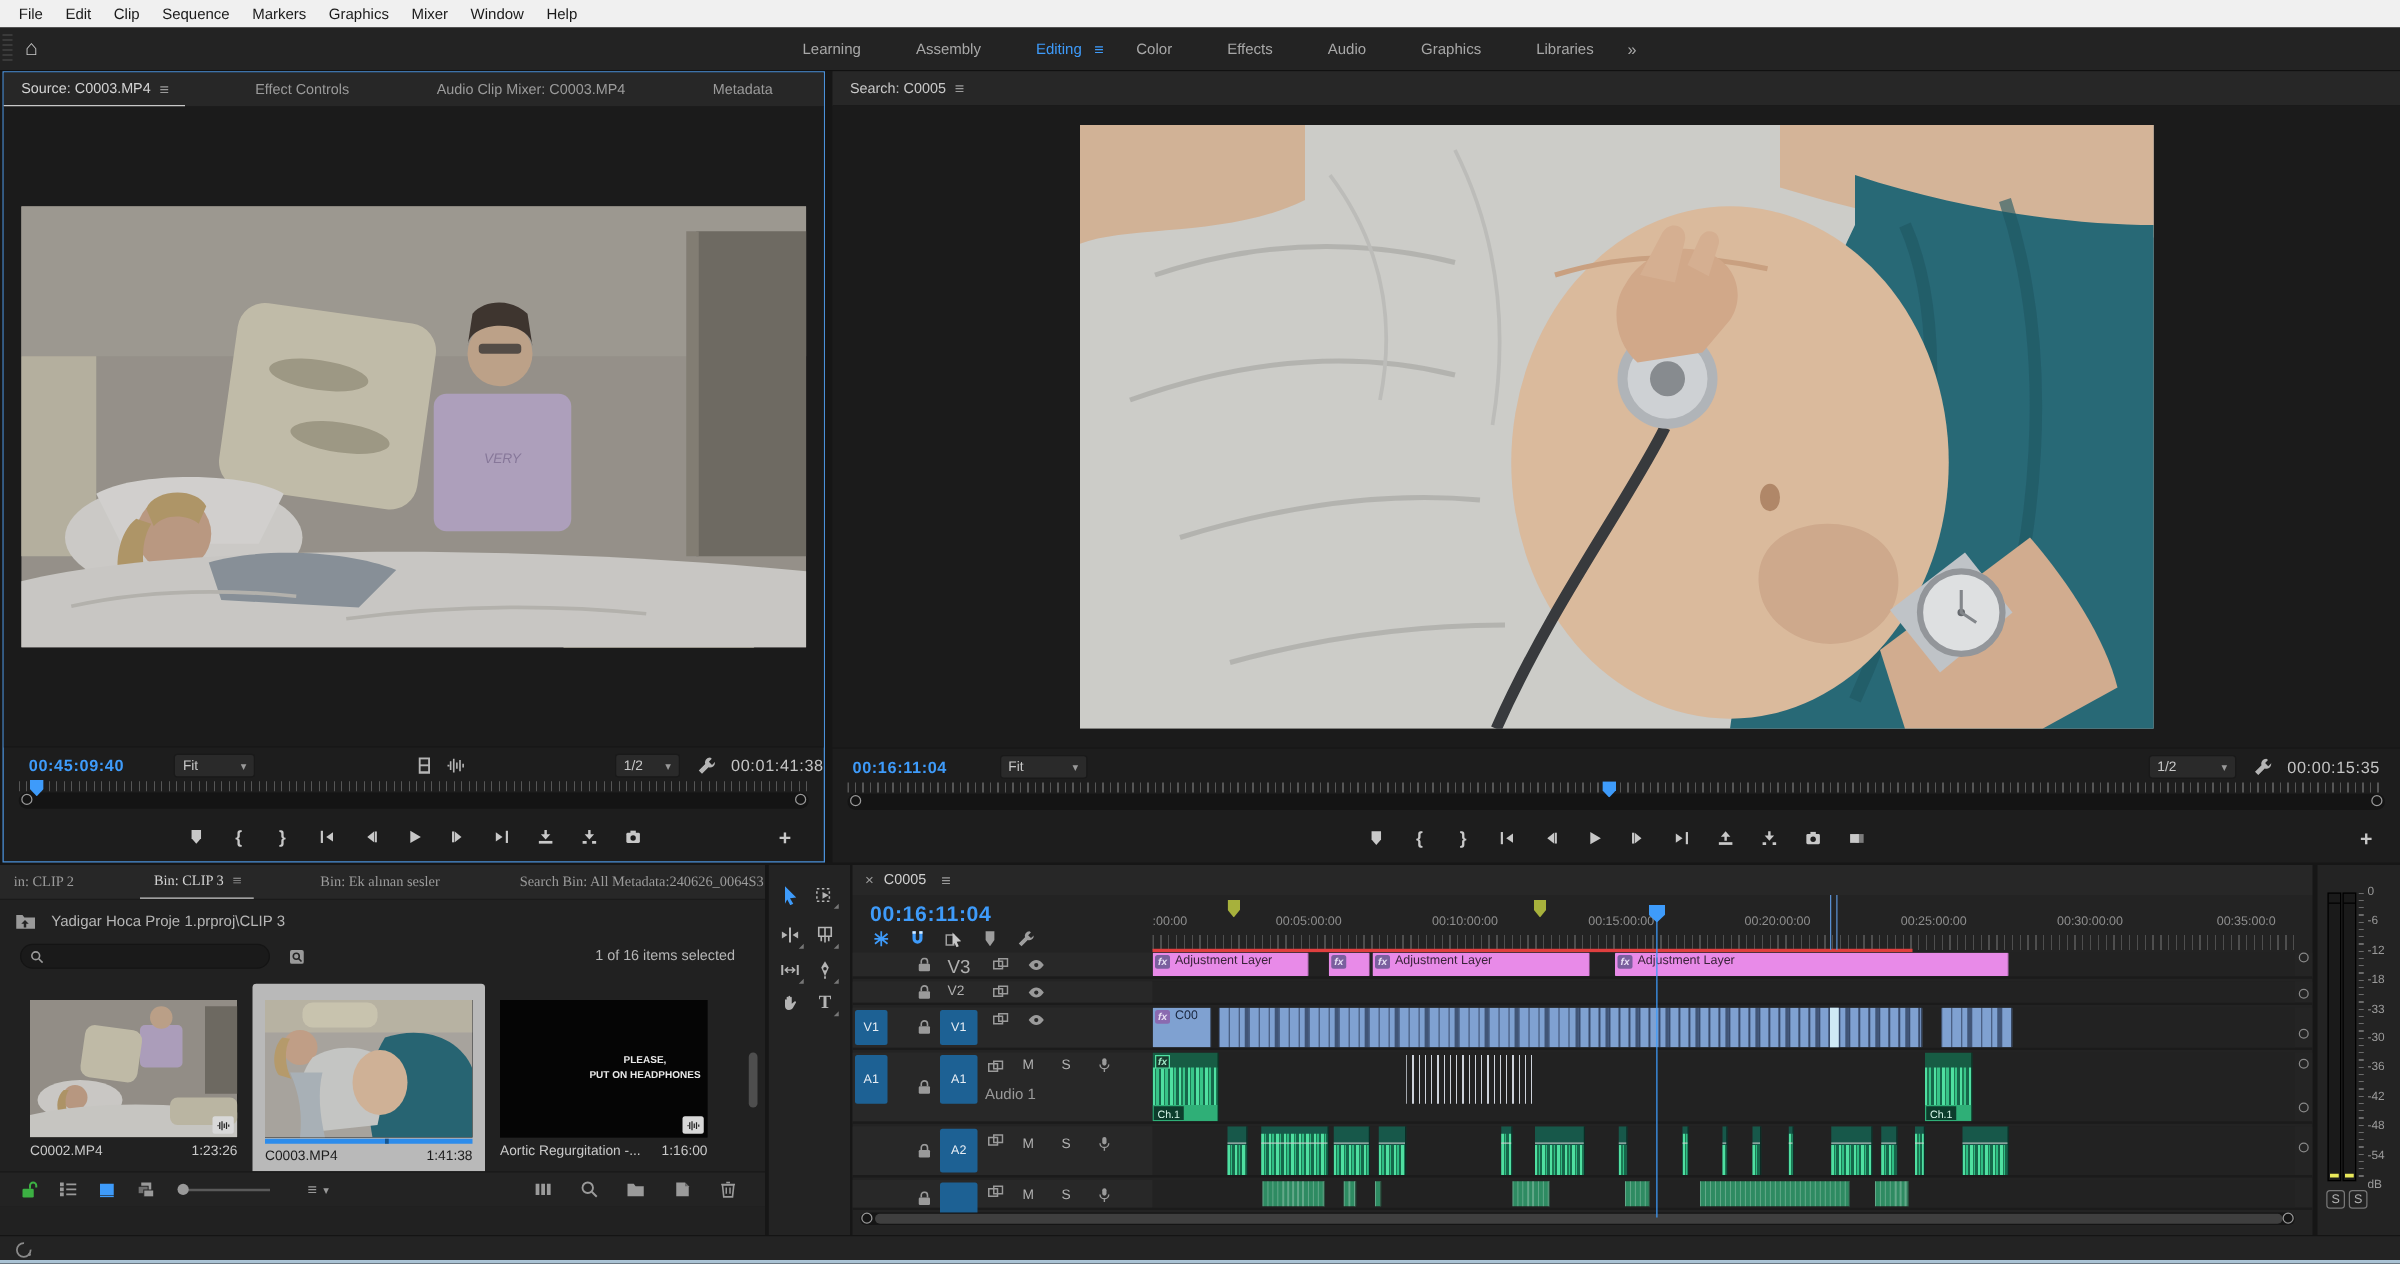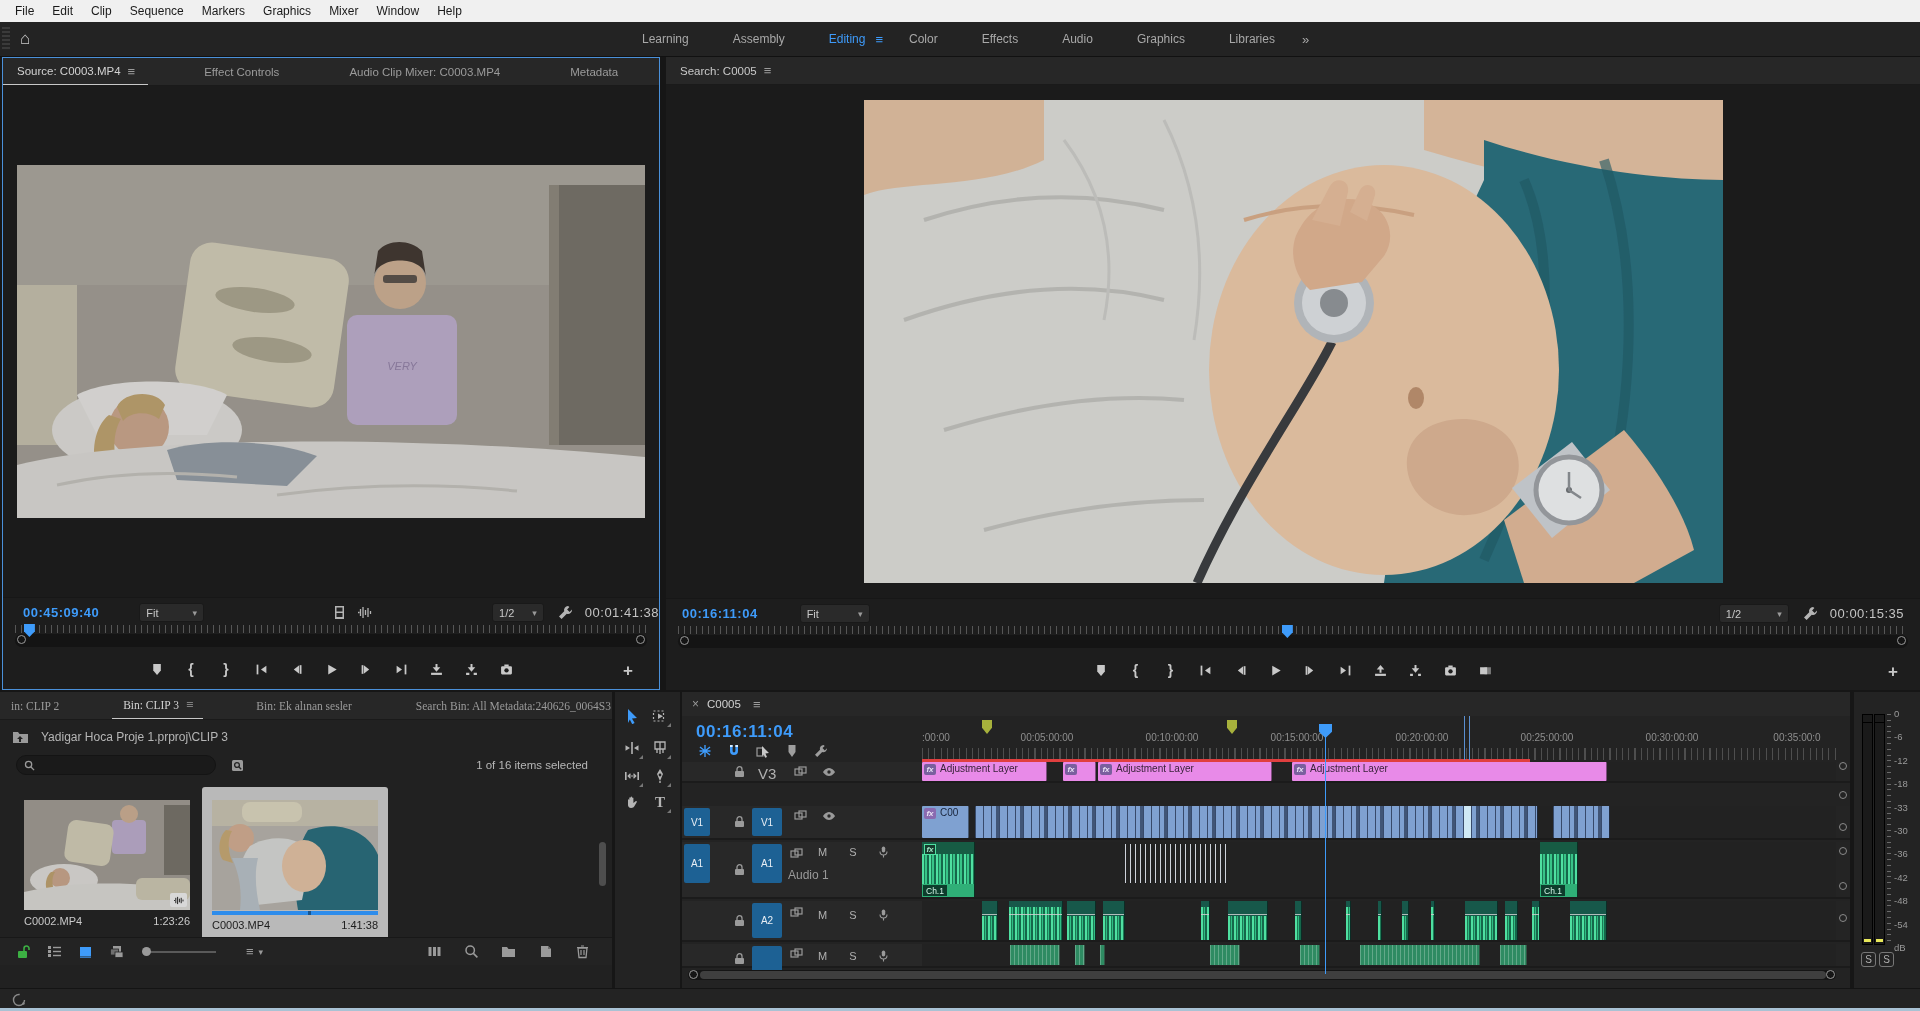--- a/index.html
+++ b/index.html
@@ -584,20 +584,39 @@
       <div class="progressbar">
           <i></i>
         </div>
       <div class="thumbmeta" style="top:132px">
         <span>C0003.MP4</span>
         <span>1:41:38</span>
       </div>
 
     </div>
 
+    <div class="thumbcard" style="left:390px">
+      <div class="thumbimg">
+        <svg width="166" height="110" viewBox="0 0 166 110">
+          <rect width="166" height="110" fill="#050505"></rect>
+          <text x="116" y="50" font-size="8" font-weight="bold" fill="#e8e8e8" text-anchor="middle">PLEASE,</text>
+          <text x="116" y="62" font-size="8" font-weight="bold" fill="#e8e8e8" text-anchor="middle">PUT ON HEADPHONES</text>
+        </svg>
+        <div class="audbadge">
+          <svg viewBox="0 0 12 10">
+              <path d="M1 5h1M3 2v6M5 1v8M7 3v4M9 2v6M11 4v2" stroke="#222" stroke-width="1.1" fill="none"></path>
+            </svg>
+        </div>
+      </div>
+      <div class="thumbmeta">
+        <span>Aortic Regurgitation -...</span>
+        <span>1:16:00</span>
+      </div>
+
+    </div>
 
     <div id="bin-scroll"></div>
 
     <div id="bintools">
       <div class="bt">
         <svg viewBox="0 0 15 15">
             <rect x="2" y="7" width="9" height="7" rx="1" fill="#3cb043"></rect>
             <path d="M8 7V4.5a2.5 2.5 0 015 0V6" fill="none" stroke="#3cb043" stroke-width="1.6"></path>
           </svg>
       </div>
@@ -812,20 +831,44 @@
             <div class="fxb">fx</div>
             <div class="cliplabel">Adjustment Layer</div>
           </div>
           <div class="clip pinkclip" style="left: 370px; width: 315px;">
             <div class="fxb">fx</div>
             <div class="cliplabel">Adjustment Layer</div>
           </div>
         </div>
     </div>
 
+    <div class="trow" style="top:93px;height:19px">
+      <div class="thead">
+        <span class="lockic">
+            <svg viewBox="0 0 11 12">
+              <rect x="1" y="5" width="9" height="6" rx="1"></rect>
+              <path d="M3 5V3.2a2.5 2.5 0 015 0V5" fill="none" stroke="#9a9a9a" stroke-width="1.3"></path>
+            </svg>
+          </span>
+        <span style="position:absolute;left:76px;top:2px;font-size:11px;color:#b0b0b0">V2</span>
+        <span class="syncic">
+            <svg viewBox="0 0 13 12">
+              <rect x="1" y="3" width="7" height="6" fill="none" stroke="#9a9a9a" stroke-width="1.2"></rect>
+              <rect x="5" y="1" width="7" height="6" fill="none" stroke="#9a9a9a" stroke-width="1.2"></rect>
+            </svg>
+          </span>
+        <span class="eyeic">
+            <svg viewBox="0 0 14 10">
+              <path d="M1 5s2.4-4 6-4 6 4 6 4-2.4 4-6 4-6-4-6-4z"></path>
+              <circle cx="7" cy="5" r="1.7" fill="#282828"></circle>
+            </svg>
+          </span>
+      </div>
+      <div class="tcontent" id="trk-v2"></div>
+    </div>
 
     <div class="trow" style="top:114px;height:34px">
       <div class="thead">
         <span class="badge srcpatch">V1</span>
         <span class="lockic">
             <svg viewBox="0 0 11 12">
               <rect x="1" y="5" width="9" height="6" rx="1"></rect>
               <path d="M3 5V3.2a2.5 2.5 0 015 0V5" fill="none" stroke="#9a9a9a" stroke-width="1.3"></path>
             </svg>
           </span>

